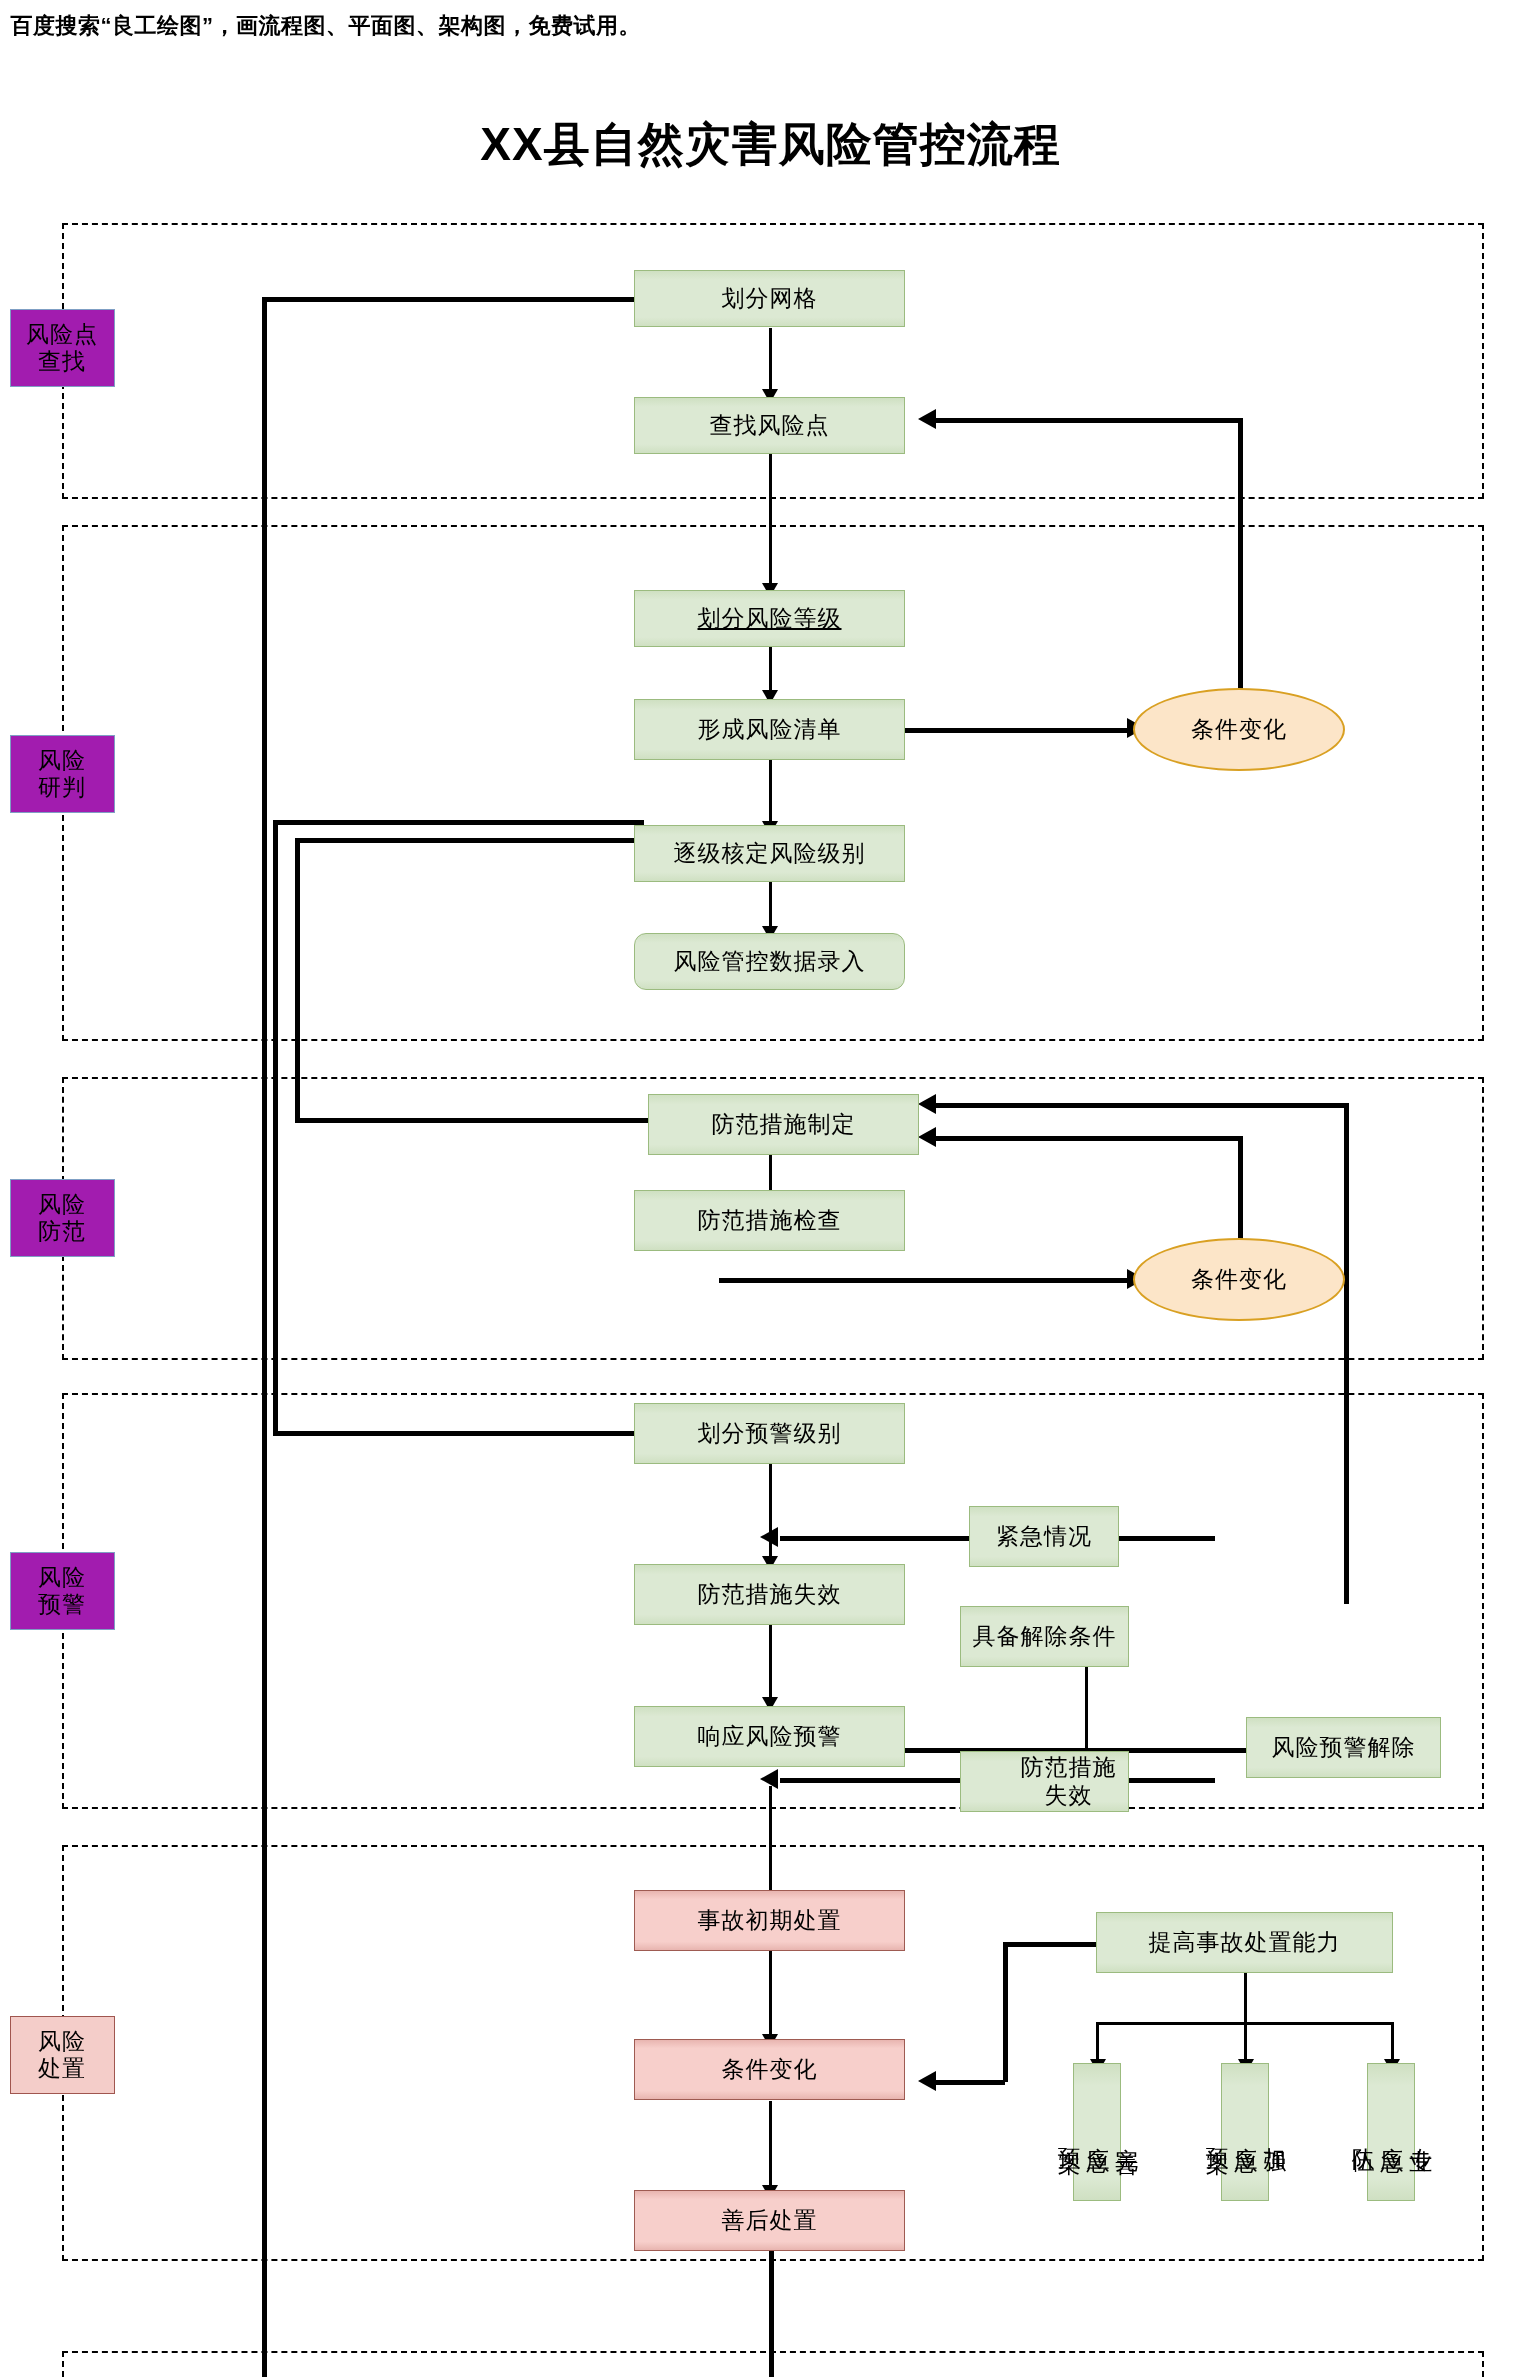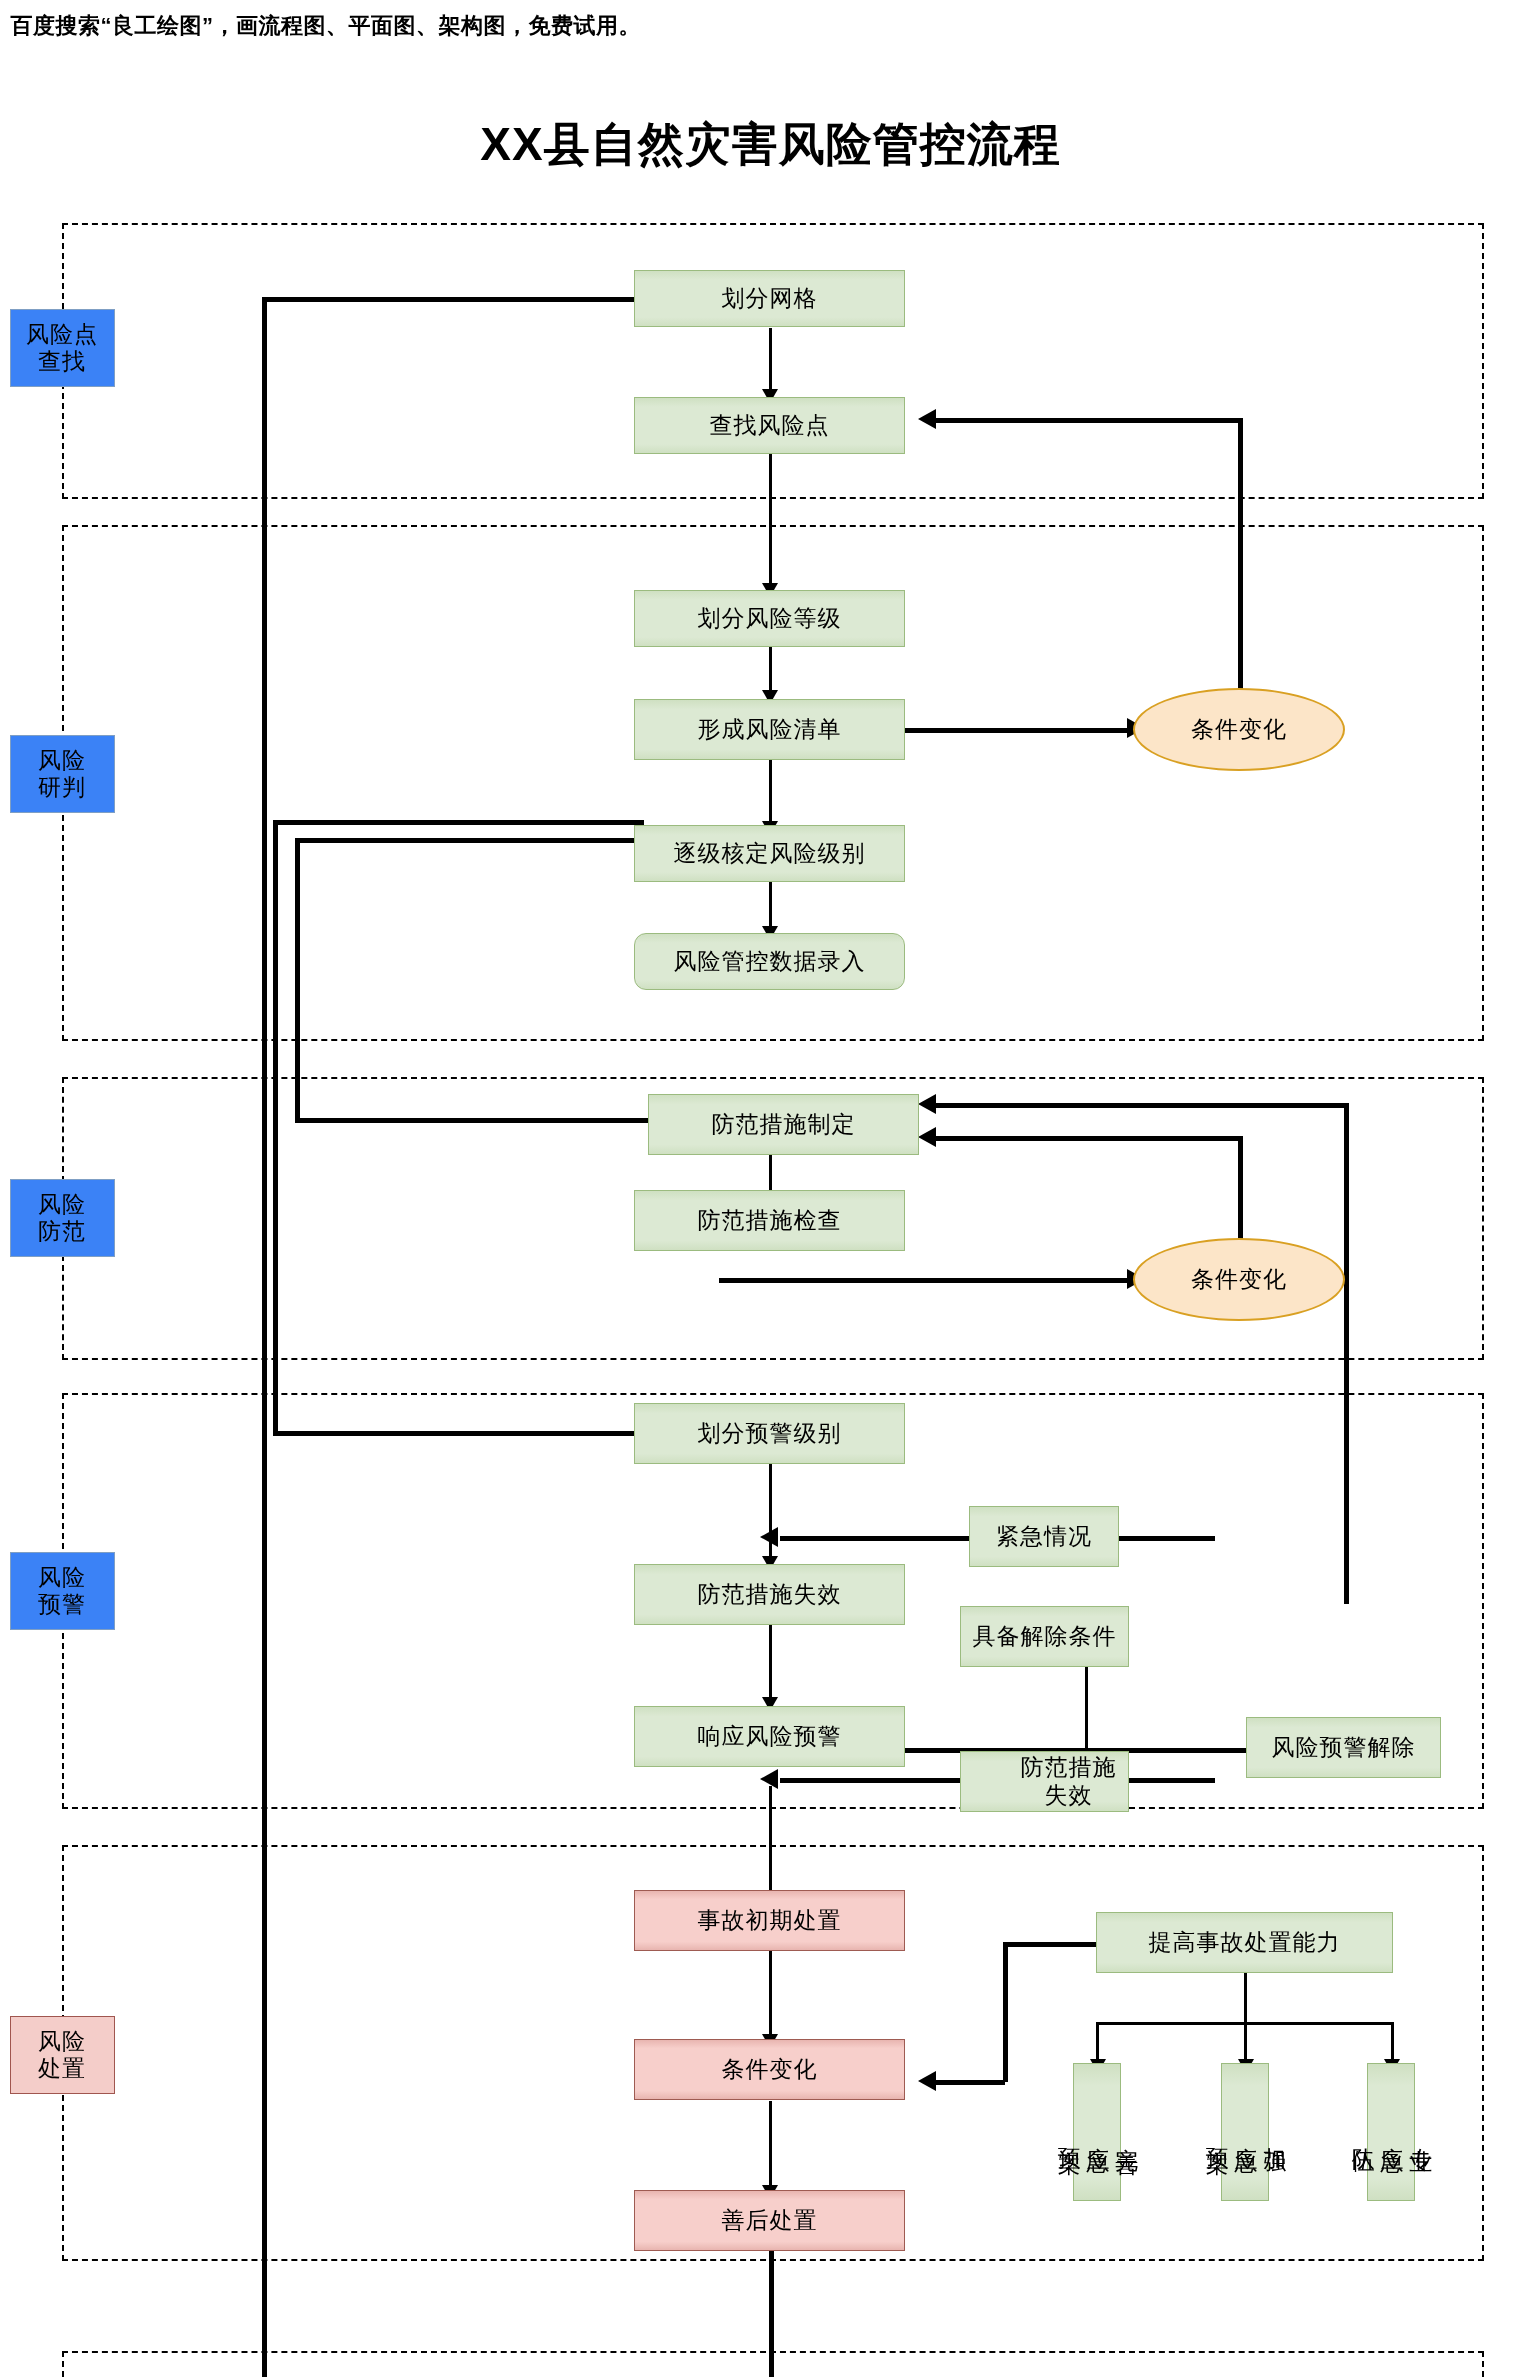--- a/index.html
+++ b/index.html
@@ -27,21 +27,21 @@
 
   
   .lane {
     position:absolute; border:2.4px dashed #000; background:transparent;
   }
 
   
   .lane-label {
     position:absolute; display:flex; align-items:center; justify-content:center;
     text-align:center; line-height:1.18; font-size:23px; letter-spacing:1px;
-    border:1.9px solid #7f9fc4; background:#3b82f6; z-index:6;
+    border:1.9px solid #7f9fc4; background:#a21caf; z-index:6;
   }
   .lane-label.red { border-color:#a0564f; background:#f4cdc9; }
 
   
   .node {
     position:absolute; display:flex; align-items:center; justify-content:center;
     text-align:center; line-height:1.2; font-size:23px; letter-spacing:1px;
     border:1.4px solid #9bbb7f;
     background:linear-gradient(180deg,#cfe0c2 0%, #dce9d3 16%, #dce9d3 84%, #cfe0c2 100%);
     z-index:5;
@@ -194,21 +194,21 @@
   <div class="arw down" style="left:1384px; top:2059px;"></div>
 
   <div class="ln lnv" style="left:769px; top:2101px; height:88px;"></div>
   <div class="arw down" style="left:762px; top:2185px;"></div>
 
   <div class="ln lnv thick" style="left:769px; top:2251px; height:147px;"></div>
 
   <div class="node" style="left:634px; top:270px; width:271px; height:57px;">划分网格</div>
   <div class="node" style="left:634px; top:397px; width:271px; height:57px;">查找风险点</div>
 
-  <div class="node" style="left:634px; top:590px; width:271px; height:57px;">划分风险等级</div>
+  <div class="node" style="left:634px; top:590px; width:271px; height:57px;text-decoration:underline;">划分风险等级</div>
   <div class="node" style="left:634px; top:699px; width:271px; height:61px;">形成风险清单</div>
   <div class="ellipse" style="left:1133px; top:688px; width:212px; height:83px;">条件变化</div>
   <div class="node" style="left:634px; top:825px; width:271px; height:57px;">逐级核定风险级别</div>
   <div class="node" style="left:634px; top:933px; width:271px; height:57px;border-radius:12px;">风险管控数据录入</div>
 
   <div class="node" style="left:648px; top:1094px; width:271px; height:61px;">防范措施制定</div>
   <div class="node" style="left:634px; top:1190px; width:271px; height:61px;">防范措施检查</div>
   <div class="ellipse" style="left:1133px; top:1238px; width:212px; height:83px;">条件变化</div>
 
   <div class="node" style="left:634px; top:1403px; width:271px; height:61px;">划分预警级别</div>

